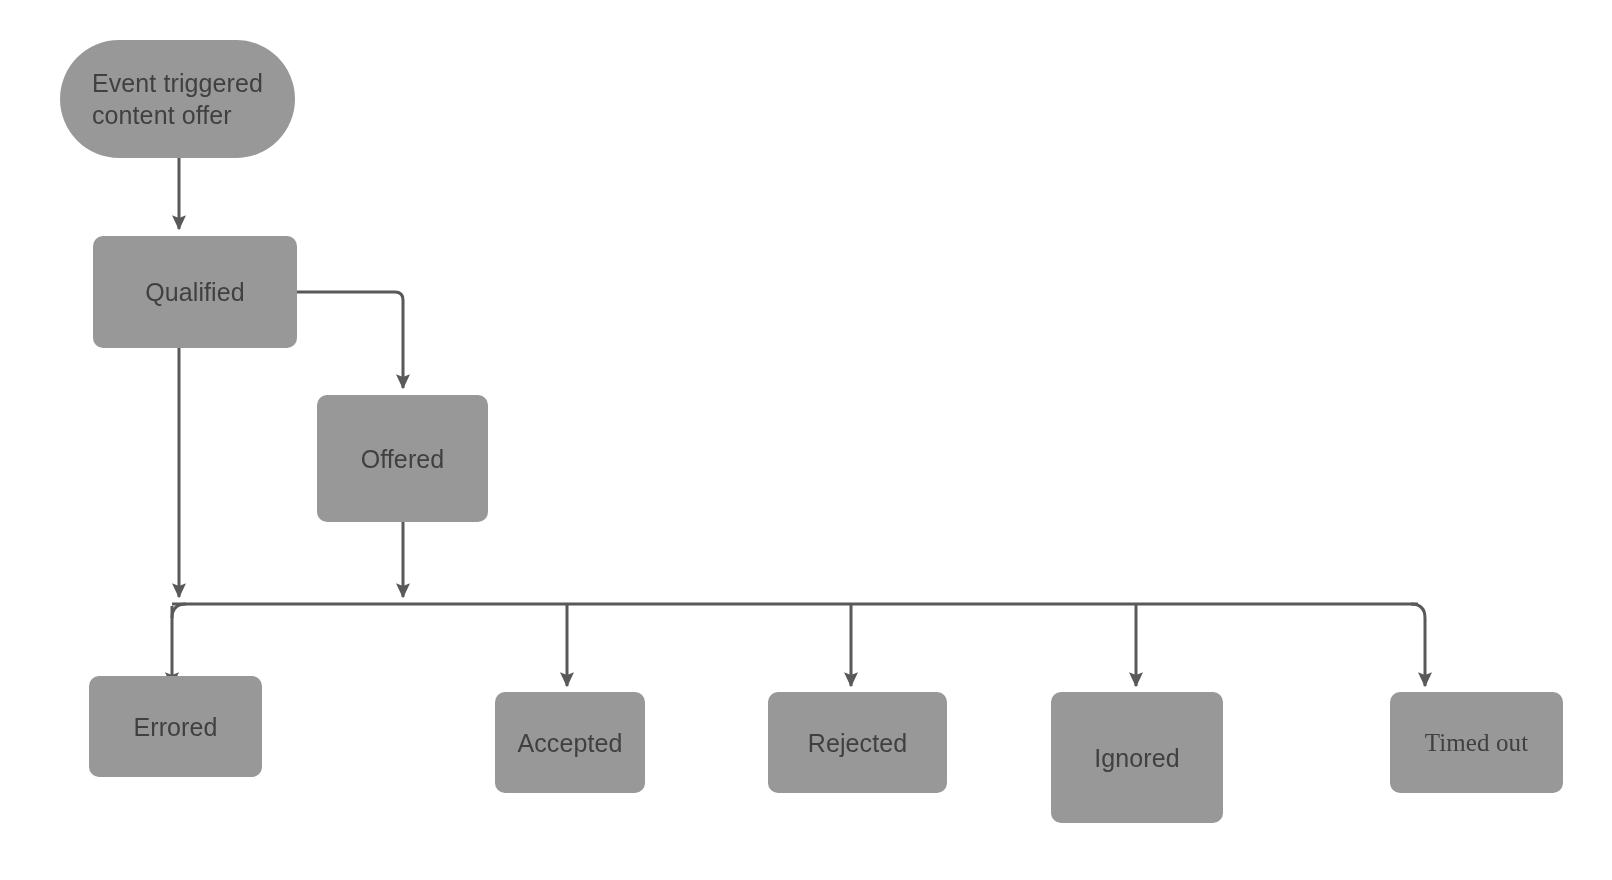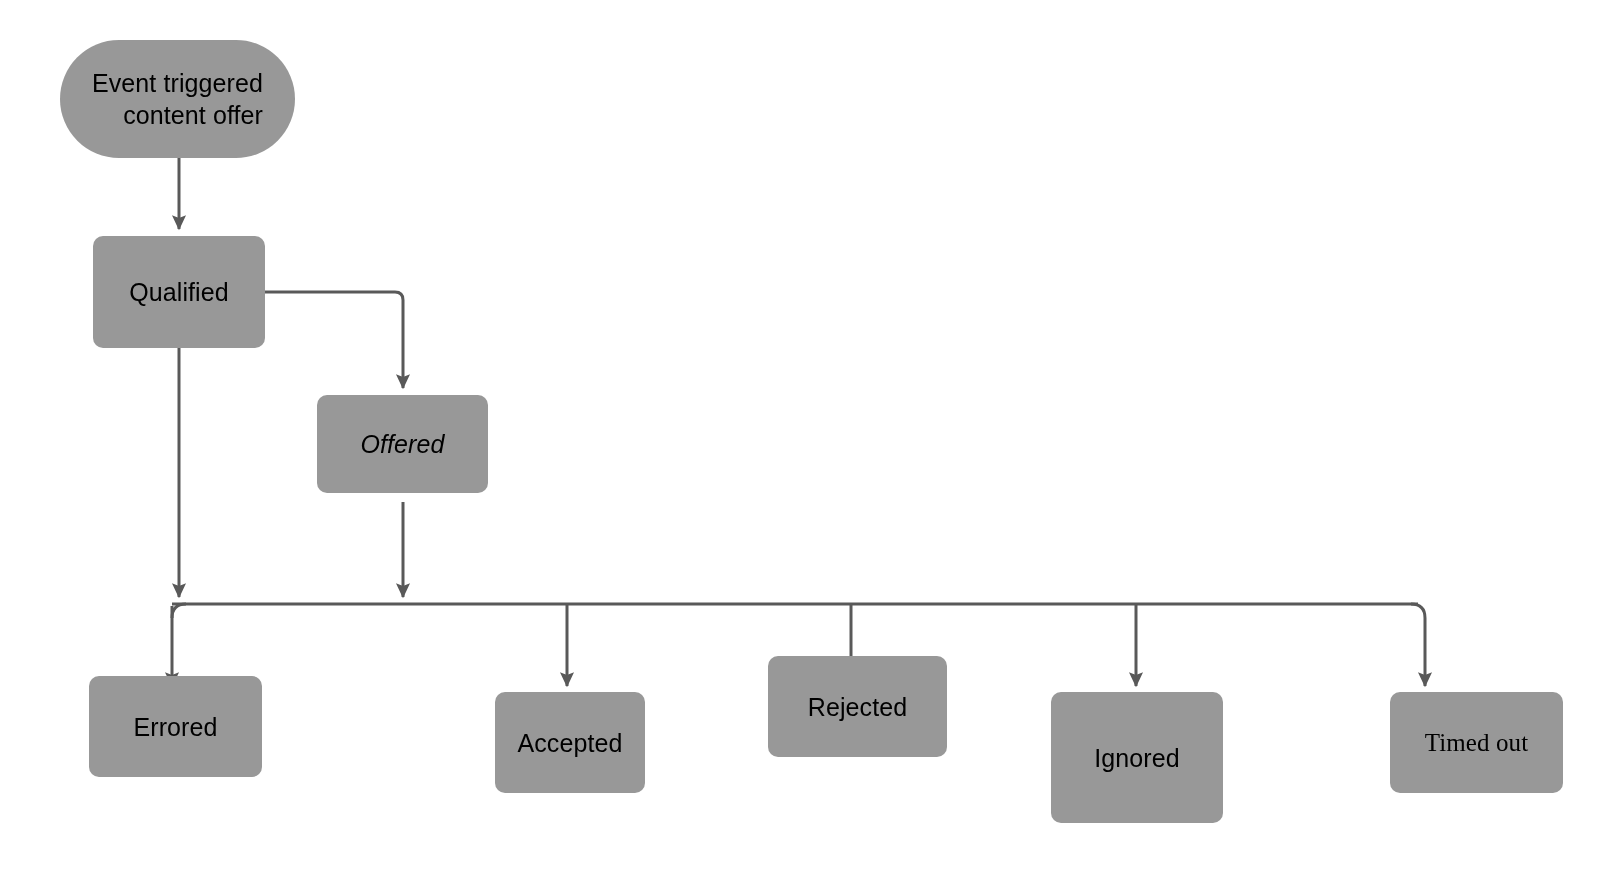--- a/index.html
+++ b/index.html
@@ -22,25 +22,25 @@
     position: absolute;
     left: 0;
     top: 0;
     width: 1612px;
     height: 880px;
     pointer-events: none;
   }
   .node {
     position: absolute;
     background: #989898;
-    color: #000000;
+    color: #404040;
     display: flex;
     align-items: center;
     justify-content: center;
-    text-align: right;
+    text-align: left;
     box-sizing: border-box;
     font-size: 25px;
     line-height: 1.28;
     letter-spacing: 0.1px;
     border-radius: 10px;
     font-family: "Liberation Sans", sans-serif;
     font-weight: 400;
     z-index: 2;
   }
   .node.stadium {
@@ -89,37 +89,37 @@
 
       <path d="M 1411 604 Q 1425 604 1425 618 L 1425 686" marker-end="url(#arrowhead)"></path>
     </g>
   </svg>
 
   <div class="node stadium" style="left:60px; top:40px; width:235px; height:118px;">
     <span class="node-label">Event triggered
 content offer</span>
   </div>
 
-  <div class="node" style="left:93px; top:236px; width:172px; height:112px;">
+  <div class="node" style="left:93px; top:236px; width:204px; height:112px;">
     <span class="node-label">Qualified</span>
   </div>
 
-  <div class="node" style="left:317px; top:395px; width:171px; height:98px;font-style:italic;">
+  <div class="node" style="left:317px; top:395px; width:171px; height:127px;">
     <span class="node-label">Offered</span>
   </div>
 
   <div class="node" style="left:89px; top:676px; width:173px; height:101px;">
     <span class="node-label">Errored</span>
   </div>
 
   <div class="node" style="left:495px; top:692px; width:150px; height:101px;">
     <span class="node-label">Accepted</span>
   </div>
 
-  <div class="node" style="left:768px; top:656px; width:179px; height:101px;">
+  <div class="node" style="left:768px; top:692px; width:179px; height:101px;">
     <span class="node-label">Rejected</span>
   </div>
 
   <div class="node" style="left:1051px; top:692px; width:172px; height:131px;">
     <span class="node-label">Ignored</span>
   </div>
 
   <div class="node" style="left:1390px; top:692px; width:173px; height:101px;font-family:Liberation Serif, serif;">
     <span class="node-label">Timed out</span>
   </div>

